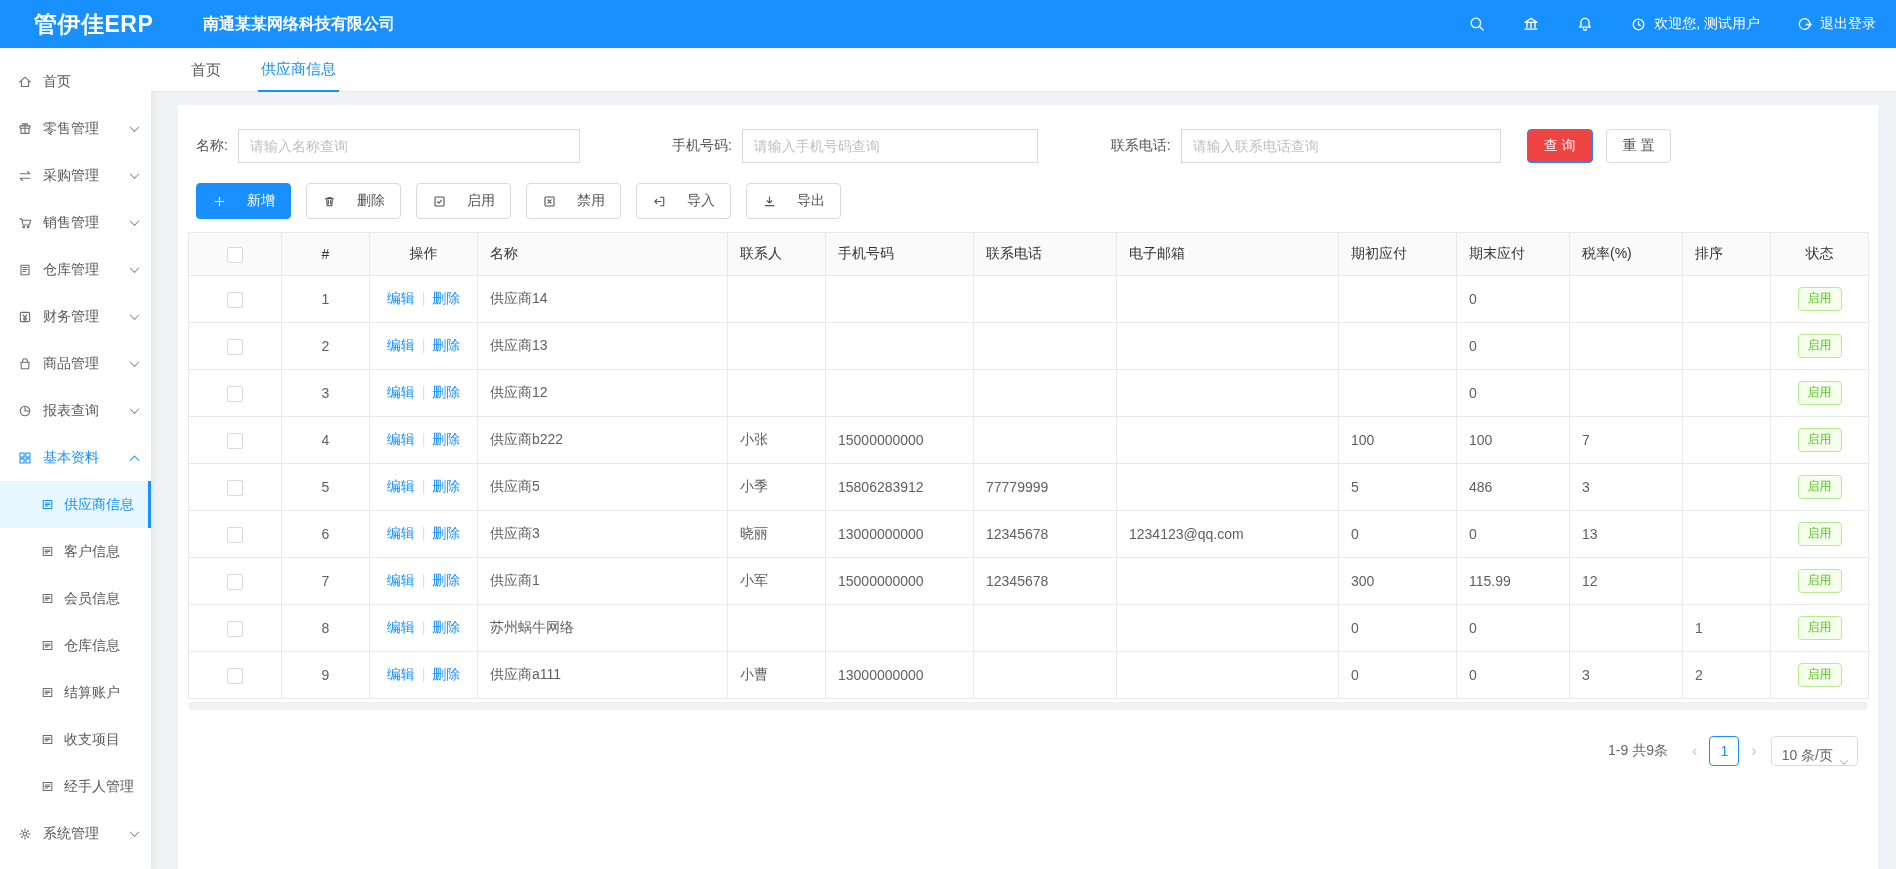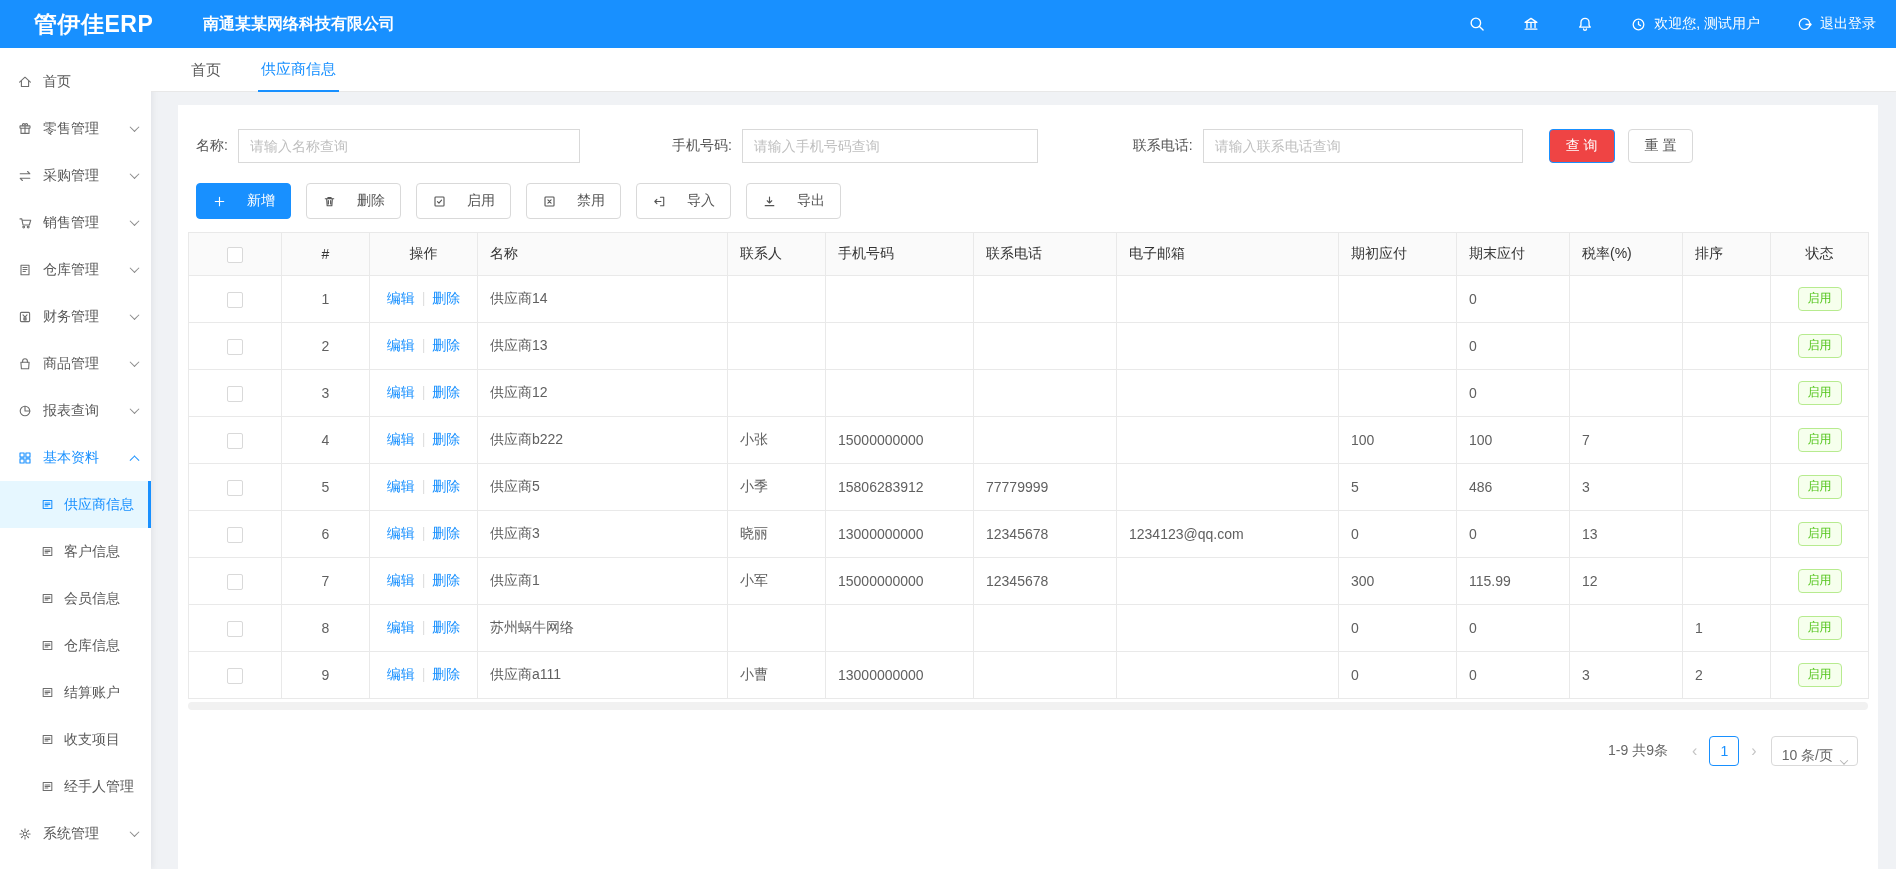--- a/index.html
+++ b/index.html
@@ -42,21 +42,21 @@
   .tab.active { color:#1890ff; border-bottom:2px solid #1890ff; margin-bottom:-1px; }
 
   .card { flex:1; background:#fff; margin:13px 18px 0 27px; padding:0 10px; overflow:hidden; }
 
   
   .search-row { display:flex; align-items:center; padding:24px 0 14px 8px; font-size:14px; }
   .search-row label { color:#555; margin-right:10px; white-space:nowrap; }
   .search-row input { height:34px; border:1px solid #d9d9d9; border-radius:0; padding:0 11px; font-size:14px; color:#333; outline:none; font-family:"Liberation Sans",sans-serif; }
   .search-row input::placeholder { color:#bfbfbf; }
   .inp-name { width:342px; margin-right:92px; }
-  .inp-phone { width:296px; margin-right:95px; }
+  .inp-phone { width:296px; margin-right:73px; }
   .inp-tel { width:320px; }
   .btn { height:34px; border-radius:4px; border:1px solid #d9d9d9; background:#fff; color:#555; font-size:14px; padding:0 16px; cursor:pointer; font-family:"Liberation Sans",sans-serif; }
   .btn.primary { background:#ef4444; border-color:#1890ff; color:#fff; }
   .btn-query { margin-left:26px; }
   .btn-reset { margin-left:13px; }
 
   
   .toolbar { display:flex; align-items:center; padding:6px 0 13px 8px; }
   .tbtn { height:36px; display:inline-flex; align-items:center; gap:20px; border:1px solid #d9d9d9; background:#fff; color:#555; border-radius:4px; font-size:14px; padding:0 15px; margin-right:15px; cursor:pointer; font-family:"Liberation Sans",sans-serif; }
   .tbtn.primary { background:#1890ff; border-color:#1890ff; color:#fff; }

